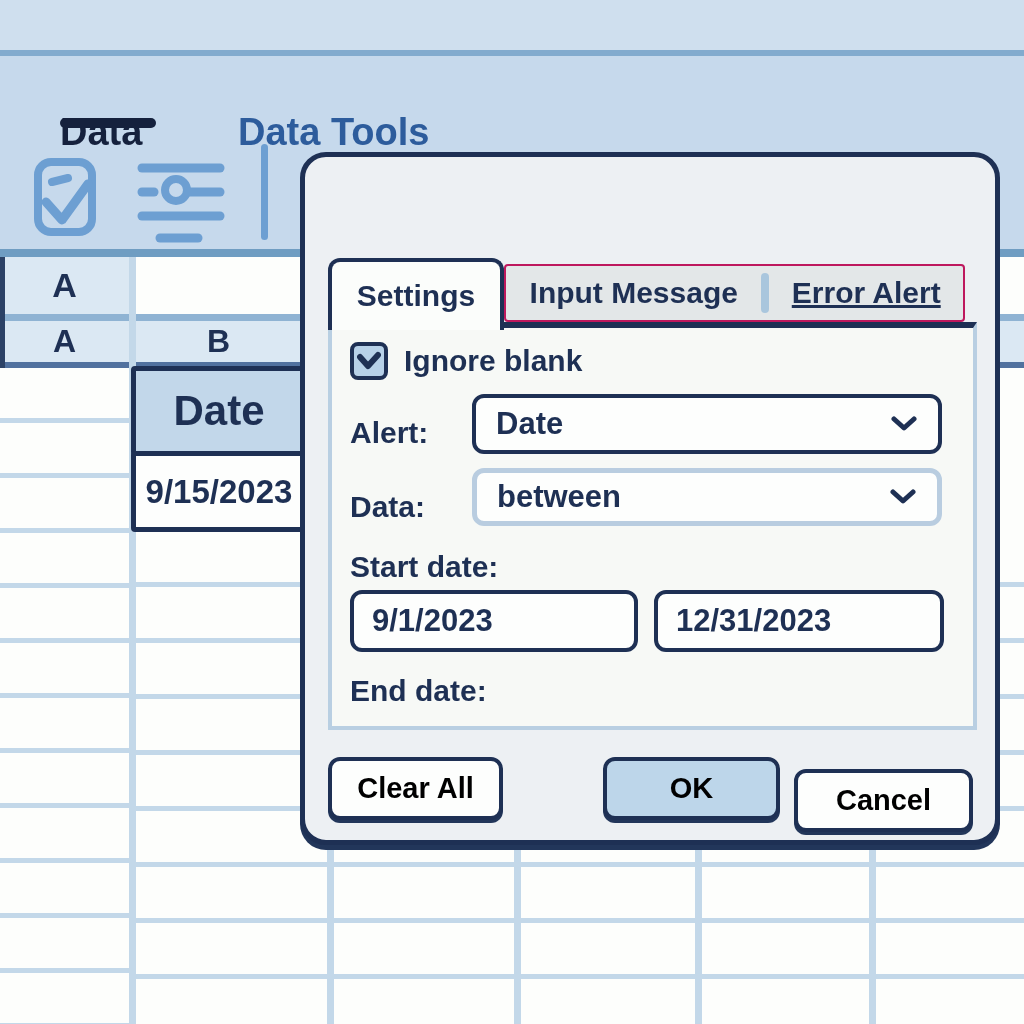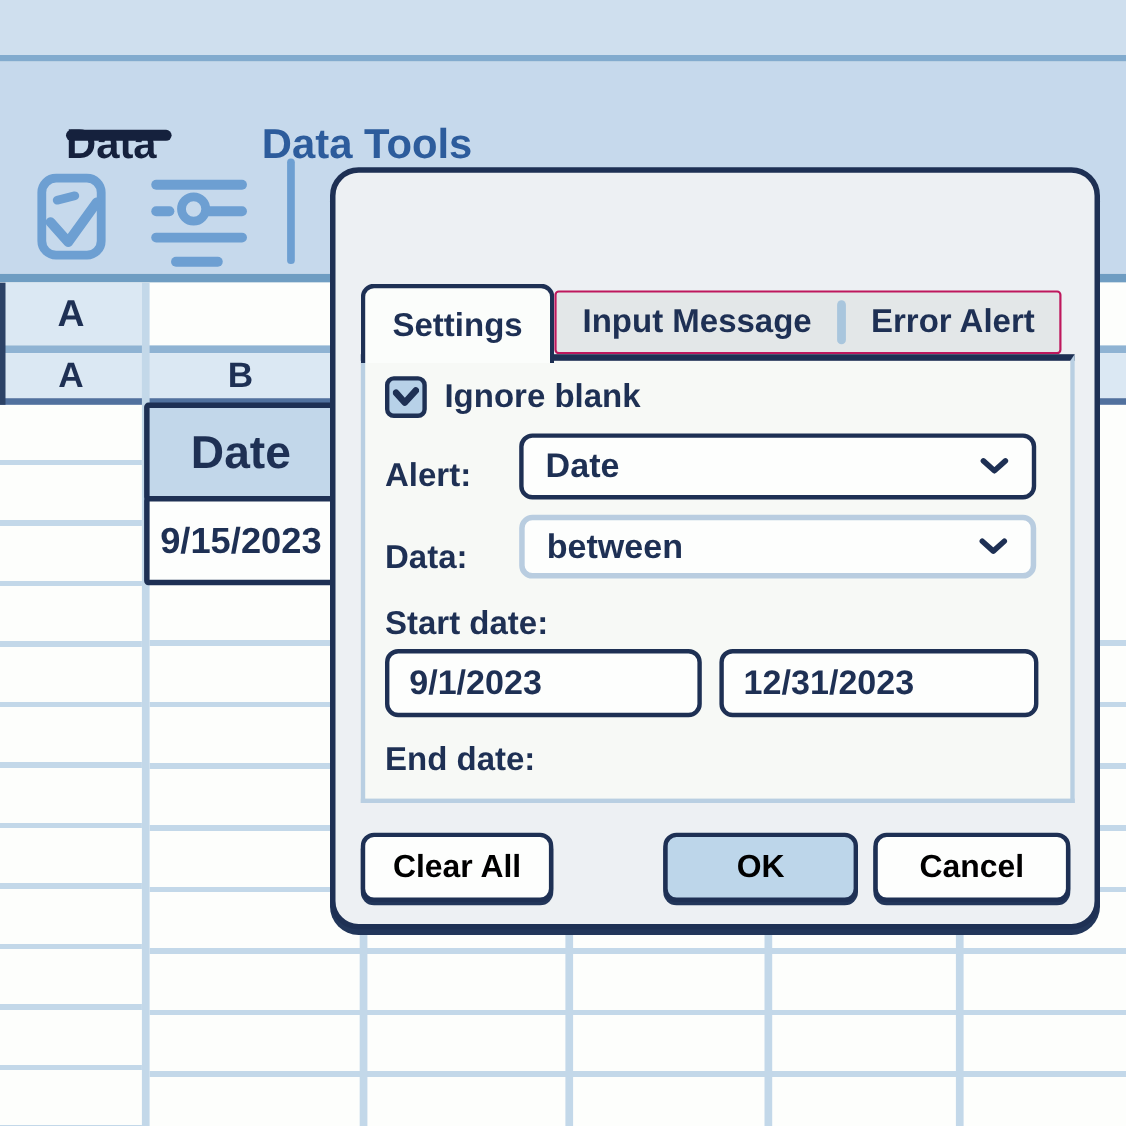--- a/index.html
+++ b/index.html
@@ -55,21 +55,21 @@
   #dialog-titlebar { left:0; top:0; width:690px; height:73px; border-bottom:5px solid #1e3054; }
   #dialog-title { left:27px; top:0; height:73px; display:flex; align-items:center;
     font-size:37px; font-weight:700; }
   #tab-settings { left:23px; top:101px; width:176px; height:72px; background:#fbfdfb;
     border:4px solid #1e3054; border-bottom:none; border-radius:12px 12px 0 0; z-index:3;
     font-size:30px; font-weight:700; }
   #tab-strip { left:199px; top:107px; width:461px; height:58px; background:#e3e7e8;
     border:2px solid #be185d; border-radius:4px; display:flex; align-items:center; z-index:1; }
   .strip-tab { font-size:30px; font-weight:700; text-align:center; }
   #tab-input-message { flex:1.32; }
-  #tab-error-alert   { flex:1; }
+  #tab-error-alert   { flex:1;text-decoration:underline; }
   #tab-strip-sep { width:8px; height:40px; background:#a9c6dd; border-radius:4px; }
   #panel { left:23px; top:165px; width:649px; height:408px; background:#f7f9f6;
     border:4px solid #b9cfe2; border-top:6px solid #1e3054; z-index:2; }
   #ignore-blank-row { left:18px; top:14px; height:38px; display:flex; align-items:center; }
   #ignore-blank-box { width:38px; height:38px; background:#b7d1e8; border:4px solid #1e3054;
     border-radius:8px; display:flex; align-items:center; justify-content:center; }
   #ignore-blank-label { margin-left:16px; font-size:30px; font-weight:700; }
   .field-label { left:18px; font-size:30px; font-weight:700; }
   #allow-label { top:88px; }
   #data-label  { top:162px; }
@@ -84,21 +84,21 @@
   .date-input { top:262px; height:62px; background:#fdfefd; border:4px solid #1e3054;
     border-radius:12px; font-family:inherit; font-size:31px; font-weight:700; color:#1e3054;
     padding-left:18px; }
   #start-input { left:18px;  width:288px; }
   #end-input   { left:322px; width:290px; }
   .dlg-btn { top:600px; height:63px; background:#fdfefd; border:4px solid #1e3054;
     border-radius:12px; font-size:29px; font-weight:700; cursor:pointer;
     box-shadow:0 3px 0 #22365a; }
   #btn-clear-all { left:23px;  width:175px; }
   #btn-ok       { left:298px; width:177px; background:#bdd6ea; }
-  #btn-cancel   { left:489px; width:179px; }
+  #btn-cancel   { left:489px; width:179px;margin-top:12px; }
 </style>
 </head>
 <body>
 
 <div class="abs" id="top-strip"></div>
 <div class="abs" id="top-line"></div>
 <div class="abs" id="ribbon"></div>
 
 <div class="abs ribbon-tab" id="tab-data">Data</div>
 <div class="abs" id="tab-data-underline"></div>

